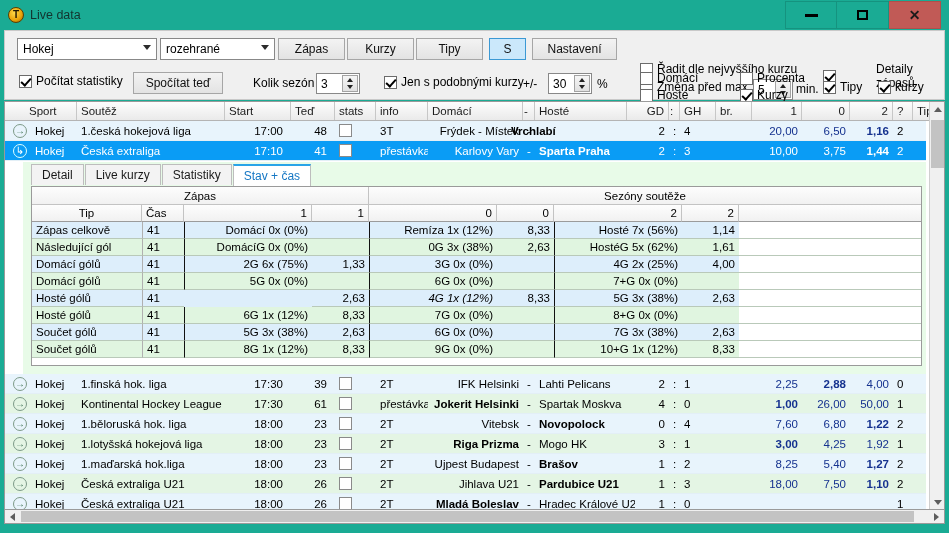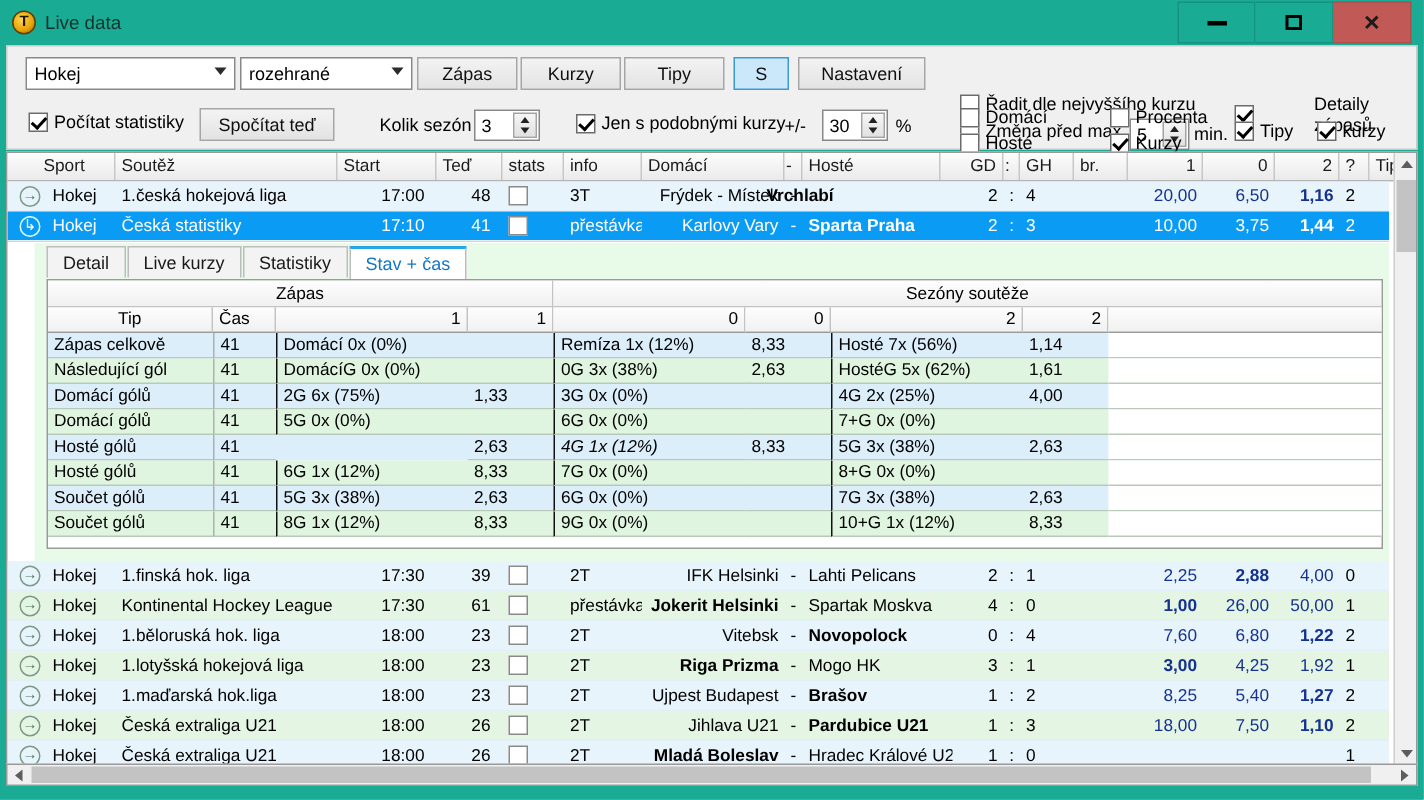--- a/index.html
+++ b/index.html
@@ -178,21 +178,21 @@
     background: linear-gradient(#fdfdfd,#f1f1f1); border-bottom:1px solid #9b9b9b;
     border-right:1px solid #c3c3c3; font-size:11.5px; overflow:hidden; padding:0 4px;}
   .srow { position:absolute; left:0; width:100%; height:17px; font-size:11.5px;}
   .srow.a { background:#ddeefb; }
   .srow.b { background:#e0f5e0; }
   .scell {
     position:absolute; top:0; height:17px; line-height:17px;
     padding:0 4px; white-space:nowrap; overflow:hidden;
     border-bottom:1px solid #b9c9b9;
   }
-  .scell.r { }
+  .scell.r { text-align:right; }
   .scell.sep { border-left:1px solid #111; }
   .scell.sepl { border-left:1px solid #b0b0b0; }
 
   
   .vsb { position:absolute; right:0; top:0; width:15px; height:100%; background:#f0f0f0; border-left:1px solid #cfcfcf;}
   .vsb .thumb{ position:absolute; left:1px; top:18px; width:13px; height:48px; background:#c3c3c3;}
   .vsb .ar { position:absolute; left:0; width:15px;height:15px; display:flex;align-items:center;justify-content:center;}
   .vsb .ar.t{ top:0;} .vsb .ar.b{ bottom:0;}
   .triu{width:0;height:0;border-left:4px solid transparent;border-right:4px solid transparent;border-bottom:5px solid #5d5d5d;}
   .trid{width:0;height:0;border-left:4px solid transparent;border-right:4px solid transparent;border-top:5px solid #5d5d5d;}
@@ -356,21 +356,21 @@
       <span class="cell r odds" style="left:747px;width:50px;">20,00</span>
       <span class="cell r odds" style="left:797px;width:48px;">6,50</span>
       <span class="cell r odds bold" style="left:845px;width:43px;">1,16</span>
       <span class="cell" style="left:888px;width:20px;">2</span>
 
     </div>
 
     <div class="row sel" style="top:39px;">
       <span class="circ">↳</span>
       <span class="cell" style="left:26px; width:60px;">Hokej</span>
-      <span class="cell" style="left:72px; width:150px;">Česká statistiky</span>
+      <span class="cell" style="left:72px; width:150px;">Česká extraliga</span>
       <span class="cell r" style="left:220px;width:62px;">17:10</span>
       <span class="cell r" style="left:282px;width:44px;">41</span>
       <span class="minibox" style="left:334px;"></span>
       <span class="cell" style="left:371px;width:52px;">přestávka</span>
       <span class="cell r" style="left:423px;width:95px;">Karlovy Vary</span>
       <span class="cell c" style="left:518px;width:12px;padding:0;">-</span>
       <span class="cell bold" style="left:530px;width:92px;">Sparta Praha</span>
       <span class="cell r" style="left:622px;width:42px;">2</span>
       <span class="cell c" style="left:664px;width:11px;padding:0;">:</span>
       <span class="cell" style="left:675px;width:36px;">3</span>

